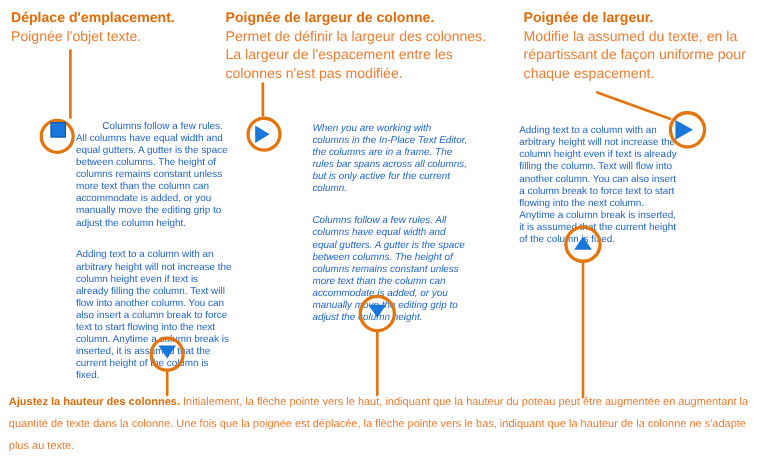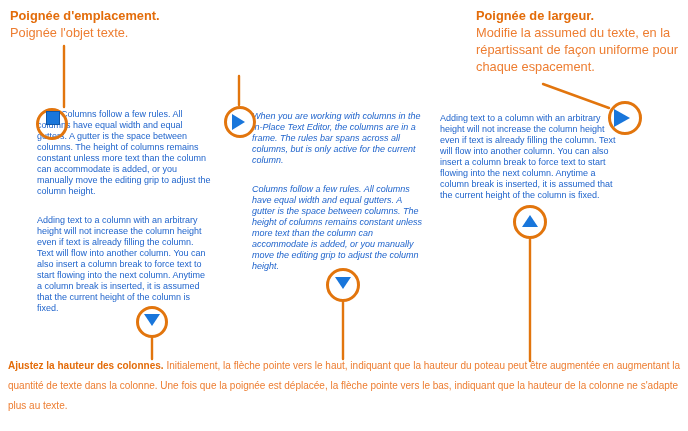--- a/index.html
+++ b/index.html
@@ -10,21 +10,21 @@
   }
   *{margin:0;padding:0;box-sizing:border-box;}
   body{background:#fff;font-family:"Liberation Sans",sans-serif;}
   .canvas{position:relative;width:688px;height:431px;background:#fff;overflow:hidden;}
 
   .callout{position:absolute;font-size:12.8px;line-height:17px;}
   .callout .title{font-weight:700;color:var(--orange);}
   .callout .body{color:var(--orange-light);}
 
   .doc-col{position:absolute;font-size:9px;line-height:11px;color:var(--blue-text);}
-  .doc-col p{margin-bottom:18px;}
+  .doc-col p{margin-bottom:18px;margin-left:32px;}
   .doc-col.first p:first-child{text-indent:24px;}
 
   .lines{position:absolute;left:0;top:0;pointer-events:none;}
   .lines line{stroke:#E2750D;stroke-width:2.4;stroke-linecap:round;}
 
   .grip{position:absolute;border:3px solid #E2750D;border-radius:50%;background:transparent;}
   .grip .glyph{position:absolute;display:block;}
   .sq{width:14px;height:14px;background:var(--grip-blue);border:1px solid #0F56A8;}
   .tri-right{width:0;height:0;border-top:8px solid transparent;border-bottom:8px solid transparent;border-left:13px solid var(--grip-blue);}
   .tri-right-lg{width:0;height:0;border-top:9px solid transparent;border-bottom:9px solid transparent;border-left:16px solid var(--grip-blue);}
@@ -33,24 +33,28 @@
 
   .bottom-callout{position:absolute;left:8px;top:356px;width:674px;font-size:10px;line-height:19.8px;color:var(--orange-light);}
   .bottom-callout .title{font-weight:700;color:var(--orange);}
 </style>
 </head>
 <body>
 
 <div class="canvas">
 
   <div class="callout" style="left:10px;top:7px;width:195px;">
-    <div class="title">Poignée d'emplacement.</div>
+    <div class="title">Déplace d'emplacement.</div>
     <div class="body">Poignée l'objet texte.</div>
   </div>
 
+  <div class="callout" style="left:205px;top:7px;width:250px;">
+    <div class="title">Poignée de largeur de colonne.</div>
+    <div class="body">Permet de définir la largeur des colonnes. La largeur de l'espacement entre les colonnes n'est pas modifiée.</div>
+  </div>
 
   <div class="callout" style="left:476px;top:7px;width:222px;">
     <div class="title">Poignée de largeur.</div>
     <div class="body">Modifie la assumed du texte, en la répartissant de façon uniforme pour chaque espacement.</div>
   </div>
 
   <div class="doc-col first" style="left:37px;top:109px;width:174px;">
     <p>Columns follow a few rules. All columns have equal width and equal gutters. A gutter is the space between columns. The height of columns remains constant unless more text than the column can accommodate is added, or you manually move the editing grip to adjust the column height.</p>
     <p>Adding text to a column with an arbitrary height will not increase the column height even if text is already filling the column. Text will flow into another column. You can also insert a column break to force text to start flowing into the next column. Anytime a column break is inserted, it is assumed that the current height of the column is fixed.</p>
   </div>

